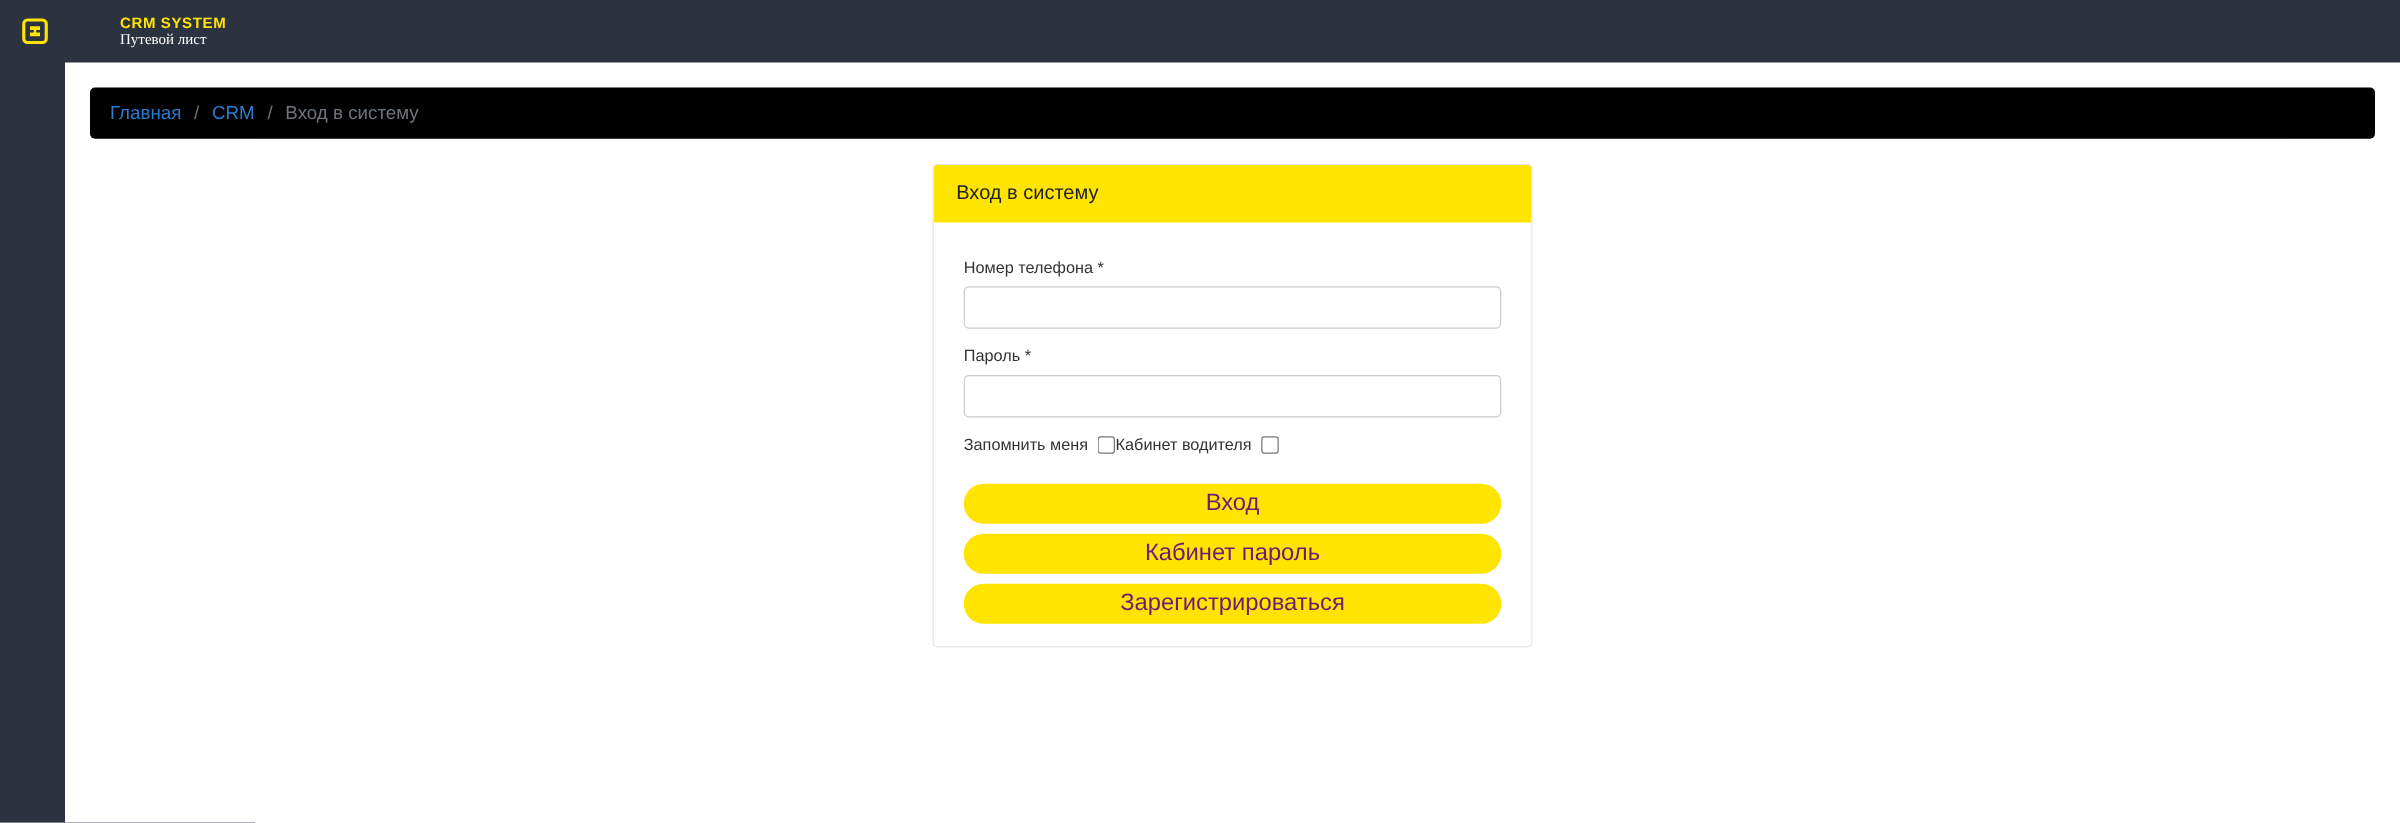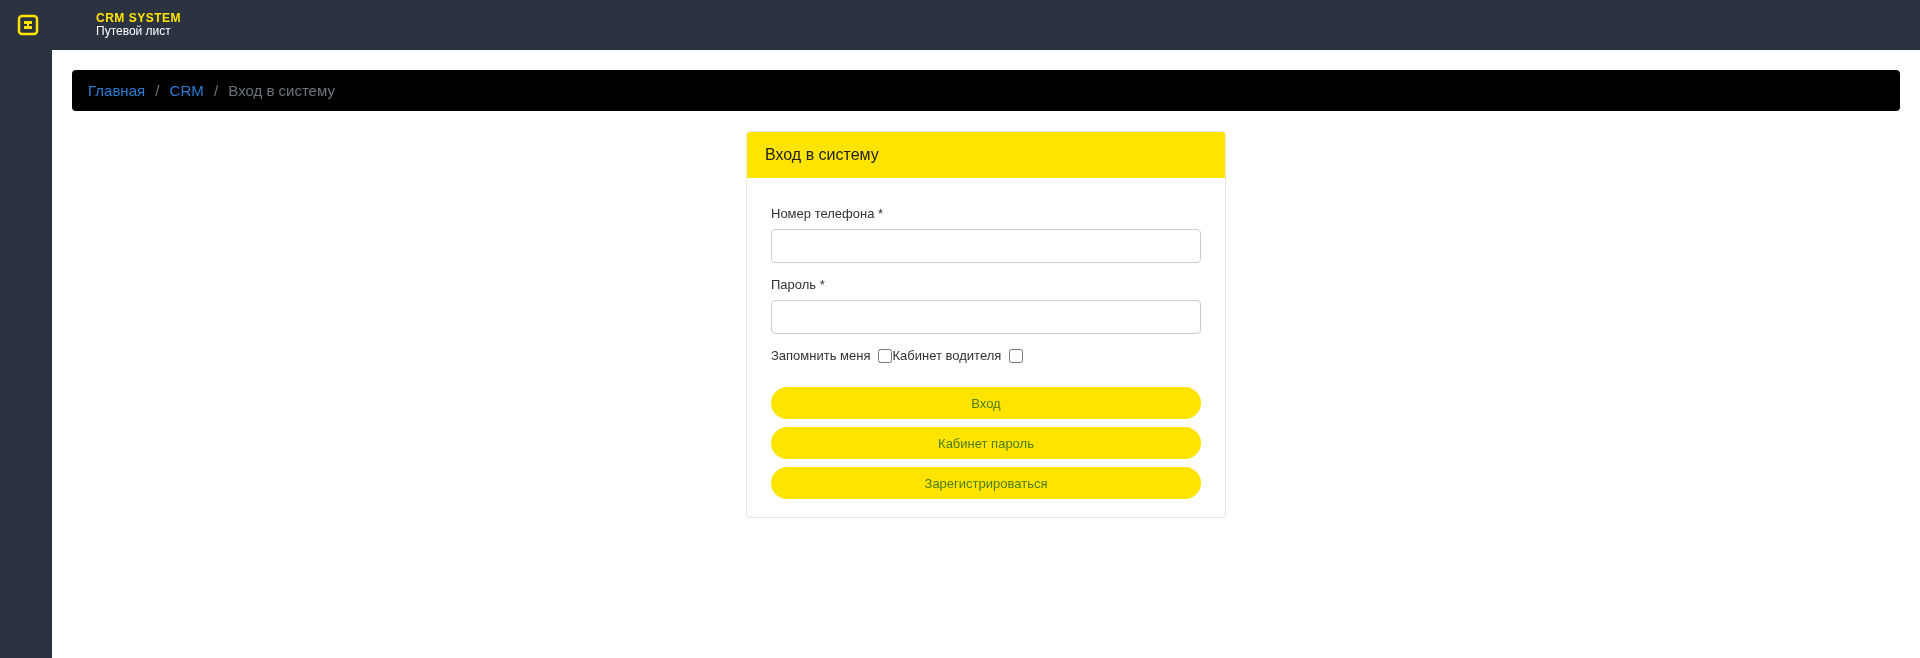--- a/index.html
+++ b/index.html
@@ -36,20 +36,21 @@
     }
     .logo-title {
       color: #ffe400;
       font-size: 12px;
       font-weight: bold;
       letter-spacing: 0.5px;
     }
     .logo-sub {
       color: #ffffff;
       font-size: 12px;
+      font-family: Liberation Serif, serif;
     }
     .layout {
       display: flex;
     }
     .sidebar {
       width: 52px;
       background: #2b3340;
       min-height: 608px;
     }
     .main {
@@ -131,22 +132,22 @@
       width: 14px;
       height: 14px;
     }
     .btn {
       display: block;
       width: 100%;
       background: #ffe400;
       border: none;
       border-radius: 20px;
       height: 32px;
-      font-size: 13px;
-      color: #4d7c0f;
+      font-size: 19px;
+      color: #701a75;
       cursor: pointer;
       margin-bottom: 8px;
     }
     .btn:last-child {
       margin-bottom: 0;
       text-align: center;
     }
   </style>
 </head>
 <body>

